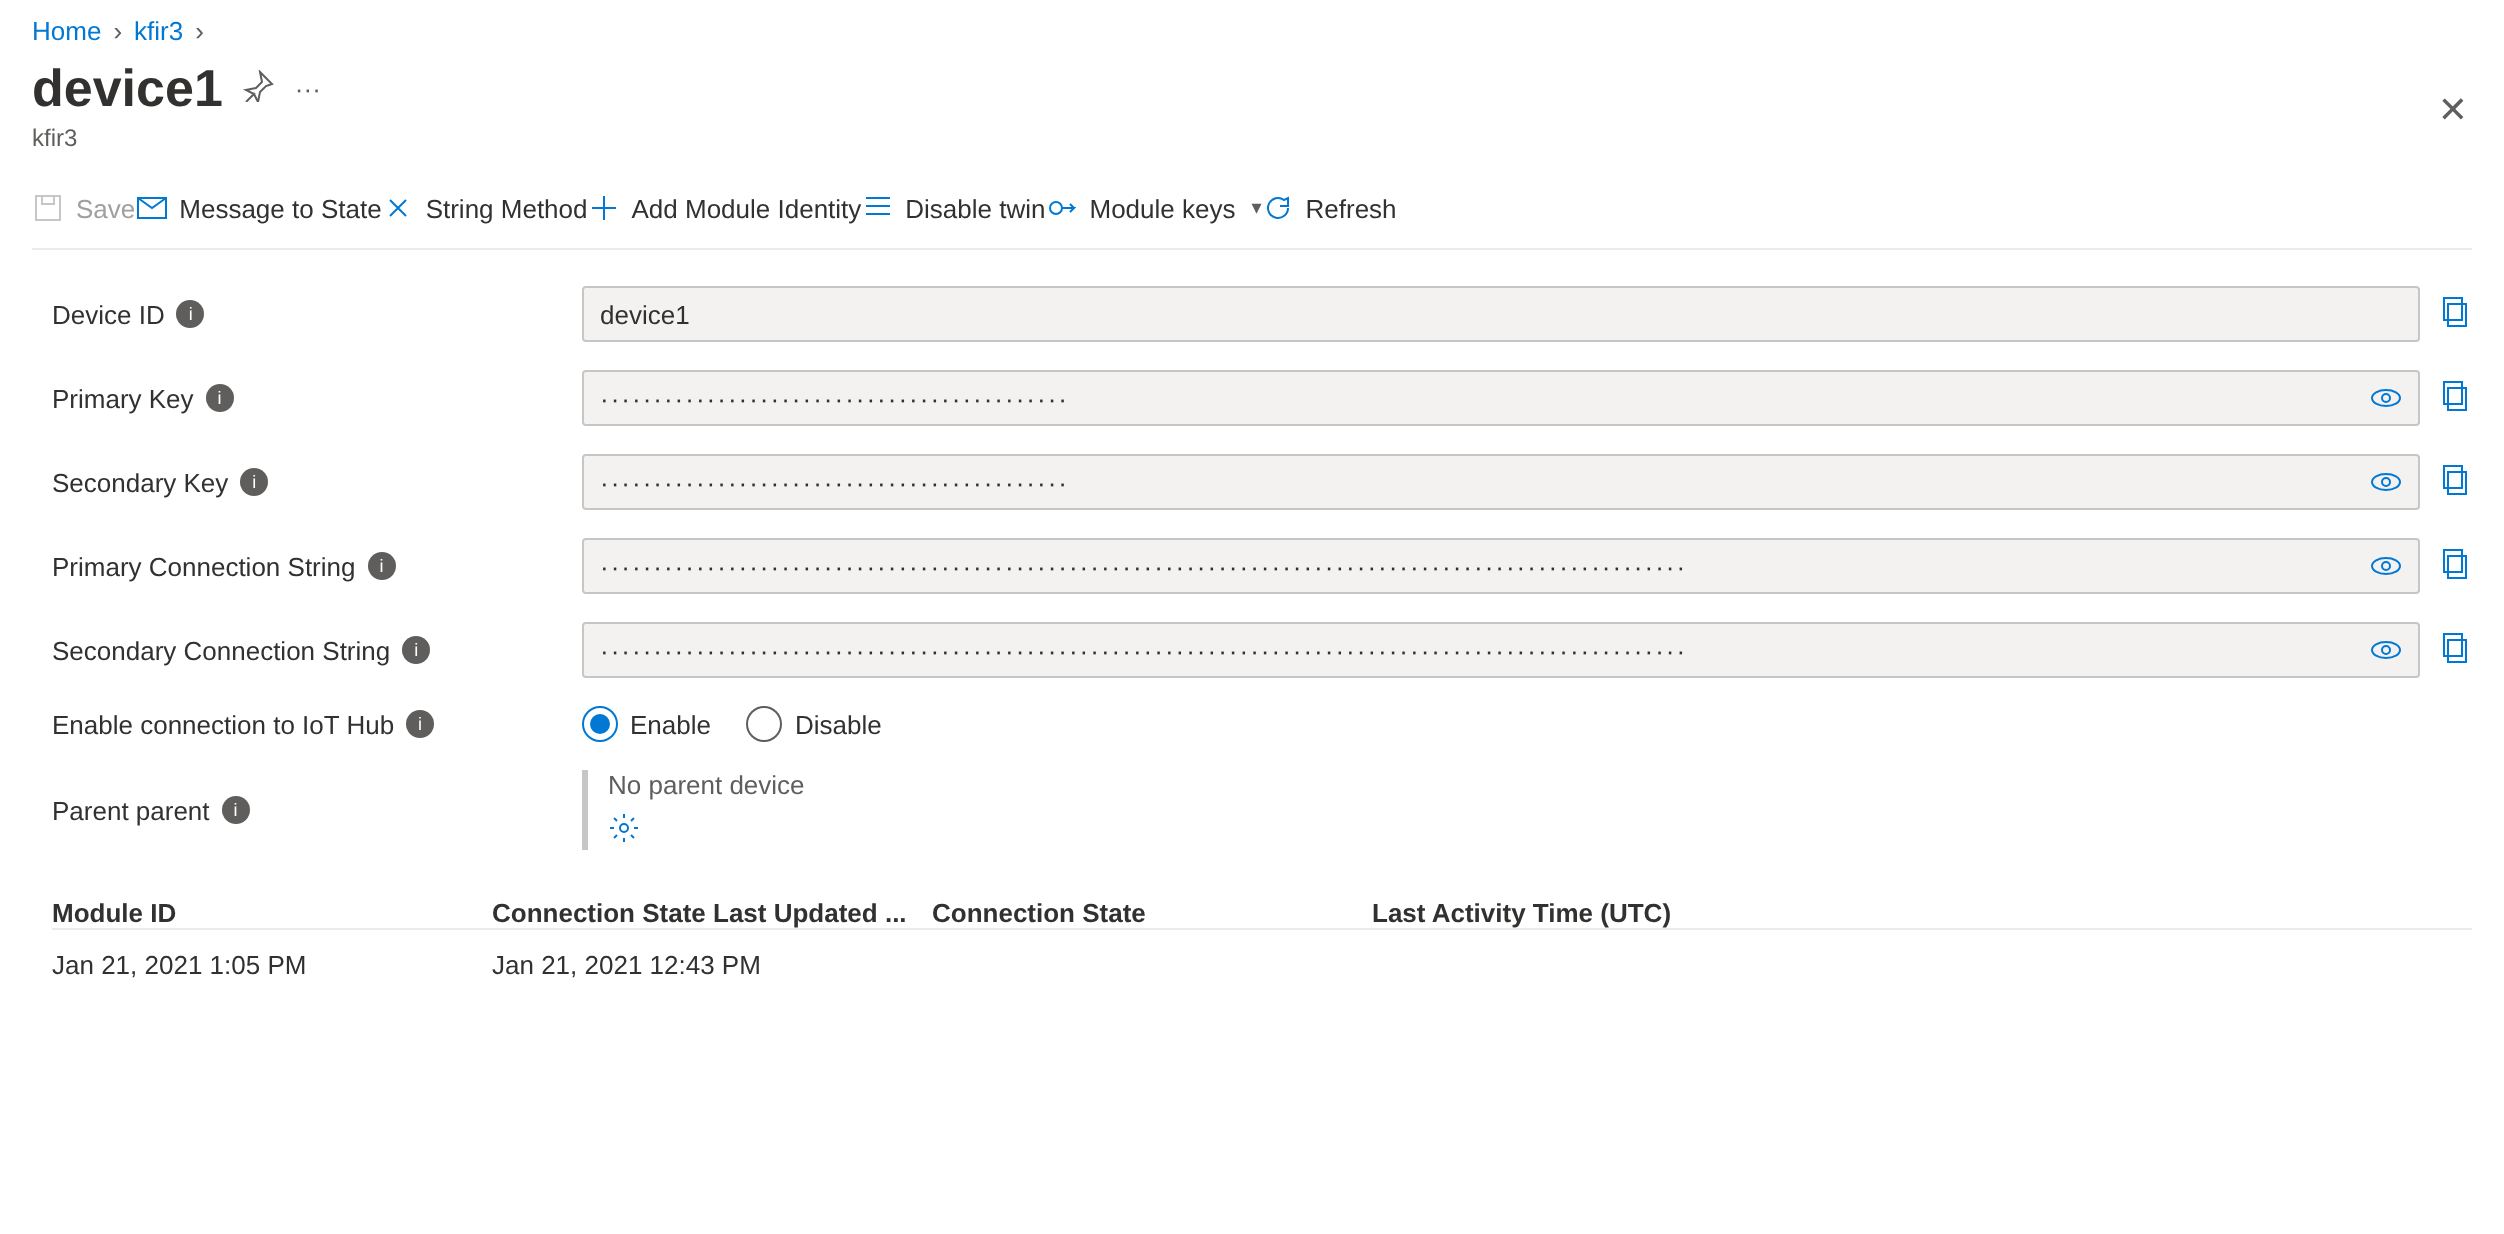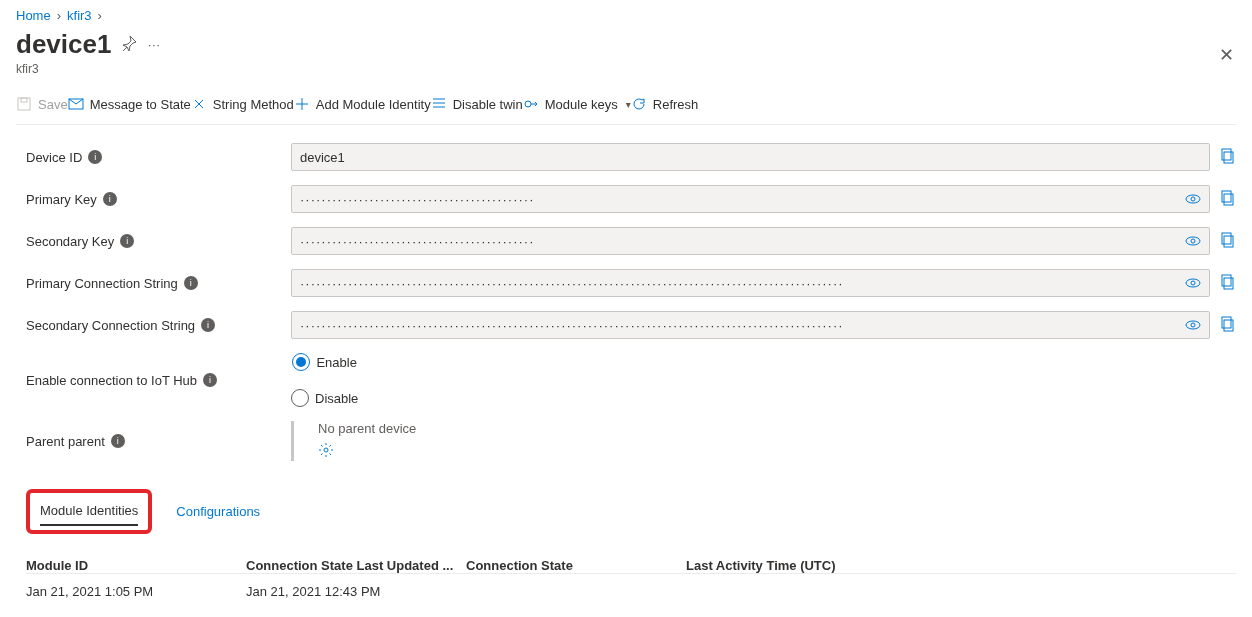--- a/index.html
+++ b/index.html
@@ -26,27 +26,27 @@
   .form { padding-left: 10px; }
   .row { display: flex; align-items: center; margin-bottom: 14px; }
   .lbl { width: 265px; display: flex; align-items: center; gap: 6px; color: #323130; }
   .info-dot { width: 14px; height: 14px; border-radius: 50%; background: #605e5c; color: #fff; font-size: 9px; display: inline-flex; align-items: center; justify-content: center; }
   .val-wrap { flex: 1; display: flex; align-items: center; gap: 10px; }
   .val-input { flex: 1; height: 28px; background: #f3f2f1; border: 1px solid #c8c6c4; border-radius: 2px; padding: 0 8px; color: #323130; font-size: 13px; position: relative; display: flex; align-items: center; }
   .val-input .dots { letter-spacing: 1px; }
   .eye { position: absolute; right: 8px; top: 5px; color: #0078d4; cursor: pointer; }
   .copy { color: #0078d4; cursor: pointer; }
 
-  .radio-wrap { display: flex; gap: 18px; align-items: center; flex-direction: column; }
+  .radio-wrap { display: flex; gap: 18px; align-items: center; }
   .radio { display: flex; align-items: center; gap: 6px; cursor: pointer; }
   .ro { width: 18px; height: 18px; border-radius: 50%; border: 1px solid #605e5c; display: inline-flex; align-items: center; justify-content: center; }
   .ro.sel { border-color: #0078d4; }
   .ro.sel .inner { width: 10px; height: 10px; border-radius: 50%; background: #0078d4; }
 
-  .parent-box { border-left: 3px solid #c8c6c4; padding-left: 24px; }
+  .parent-box { border-left: 3px solid #c8c6c4; padding-left: 10px; }
   .parent-box .np { color: #605e5c; font-size: 13px; }
   .gear { color: #0078d4; margin-top: 6px; cursor: pointer; }
 
   .tabs { display: flex; gap: 24px; margin-top: 28px; margin-left: 10px; align-items: center; }
   .tab { padding: 6px 0; cursor: pointer; }
   .tab.active { color: #323130; border-bottom: 2px solid #323130; }
   .tab.inactive { color: #0078d4; }
 
   .hl-box { border: 4px solid #e3262b; border-radius: 6px; padding: 4px 10px; }
 
@@ -256,26 +256,20 @@
       <div class="parent-box">
         <div class="np">No parent device</div>
         <div class="gear"><svg viewBox="0 0 16 16">
               <circle cx="8" cy="8" r="2" fill="none" stroke="#0078d4"></circle>
               <path d="M8 1v2M8 13v2M1 8h2M13 8h2M3 3l1.5 1.5M11.5 11.5L13 13M3 13l1.5-1.5M11.5 4.5L13 3" stroke="#0078d4"></path>
             </svg></div>
       </div>
     </div>
   </div>
 
-  <div class="tabs">
-    <div class="hl-box">
-      <div class="tab active">Module Identities</div>
-    </div>
-    <div class="tab inactive">Configurations</div>
-  </div>
 
   <div class="grid">
     <div class="grid-head">
       <div class="cell">Module ID</div>
       <div class="cell">Connection State Last Updated ...</div>
       <div class="cell">Connection State</div>
       <div class="cell">Last Activity Time (UTC)</div>
     </div>
     <div class="grid-row">
       <div class="cell">Jan 21, 2021 1:05 PM</div>

